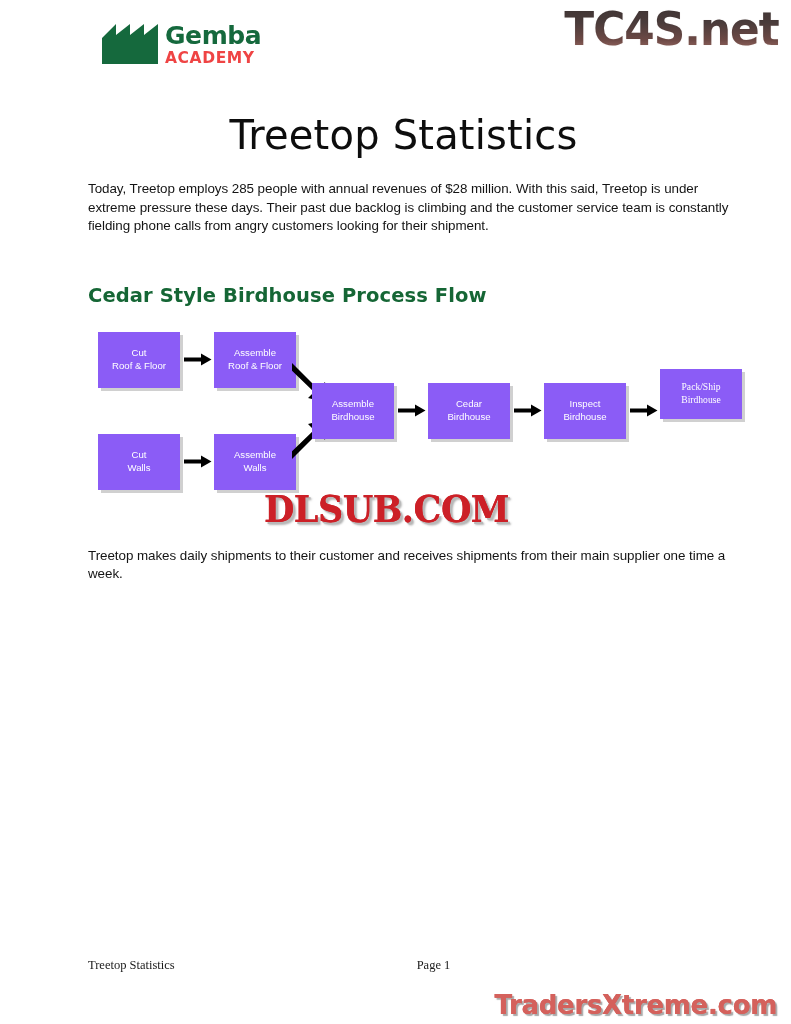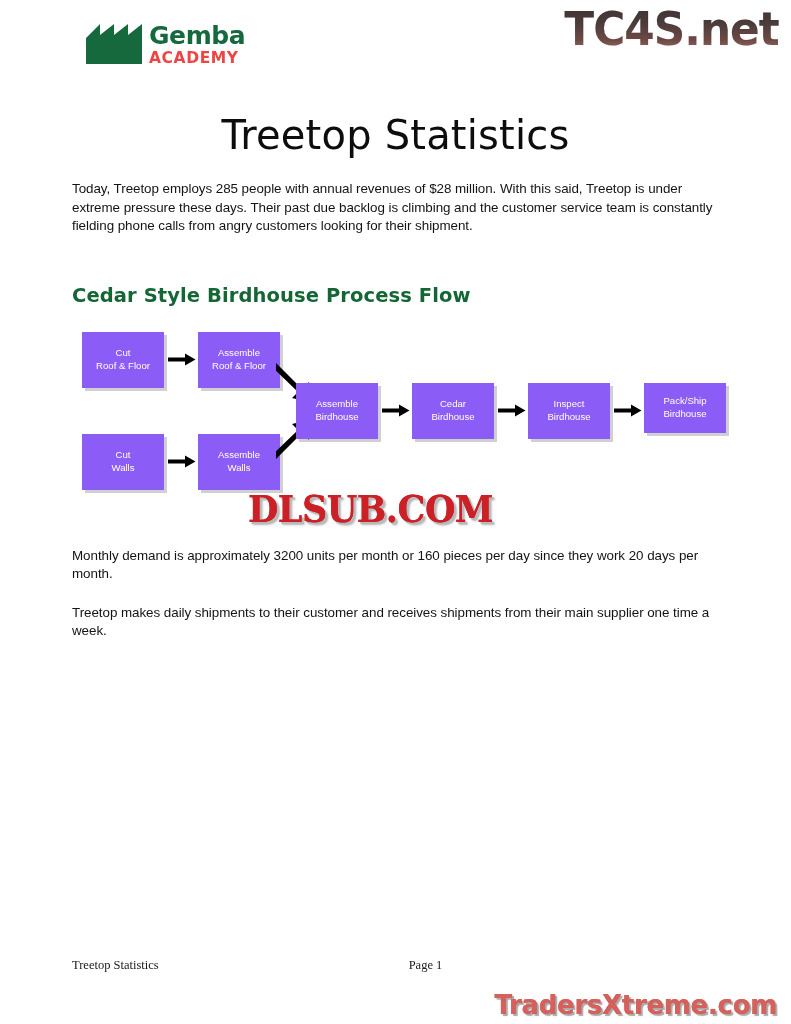--- a/index.html
+++ b/index.html
@@ -14,20 +14,21 @@
     overflow: hidden;
     font-family: "Liberation Sans", sans-serif;
     color: #1a1a1a;
   }
 
   
   .page {
     position: absolute;
     inset: 0;
     background: #fff;
+    margin-left: 16px;
   }
 
   
   .logo-block {
     position: absolute;
     left: 86px;
     top: 22px;
     display: flex;
     align-items: center;
     gap: 7px;
@@ -328,32 +329,31 @@
         <div>
           <span>Inspect</span>
           <span>Birdhouse</span>
         </div>
       </div>
 
       <svg class="arrow-h" style="left:542px; top:77px; width:28px; height:13px;" viewBox="0 0 28 13">
         <path d="M0 4.5 L17 4.5 L17 0.5 L27.5 6.5 L17 12.5 L17 8.5 L0 8.5 Z" fill="#000"></path>
       </svg>
 
-      <div class="pbox" style="left:572px; top:56px; width:82px; height:50px;">
+      <div class="pbox" style="left:572px; top:42px; width:82px; height:50px;font-family:Liberation Serif, serif;">
         <div>
           <span>Pack/Ship</span>
           <span>Birdhouse</span>
         </div>
       </div>
 
     </div>
 
     <div class="sec-gap" style="height:30px;"></div>
 
-    <p class="para">Monthly demand is approximately 3200 units per month or 160 pieces per day since they work 20 days per month.</p>
     <p class="para">Treetop makes daily shipments to their customer and receives shipments from their main supplier one time a week.</p>
 
   </div>
 
   <div class="dlsub">DLSUB.COM</div>
   <div class="dlsub-inner">DLSUB.COM</div>
 
   <div class="footer">
     <div class="footer-left">Treetop Statistics</div>
     <div class="footer-center">Page 1</div>

